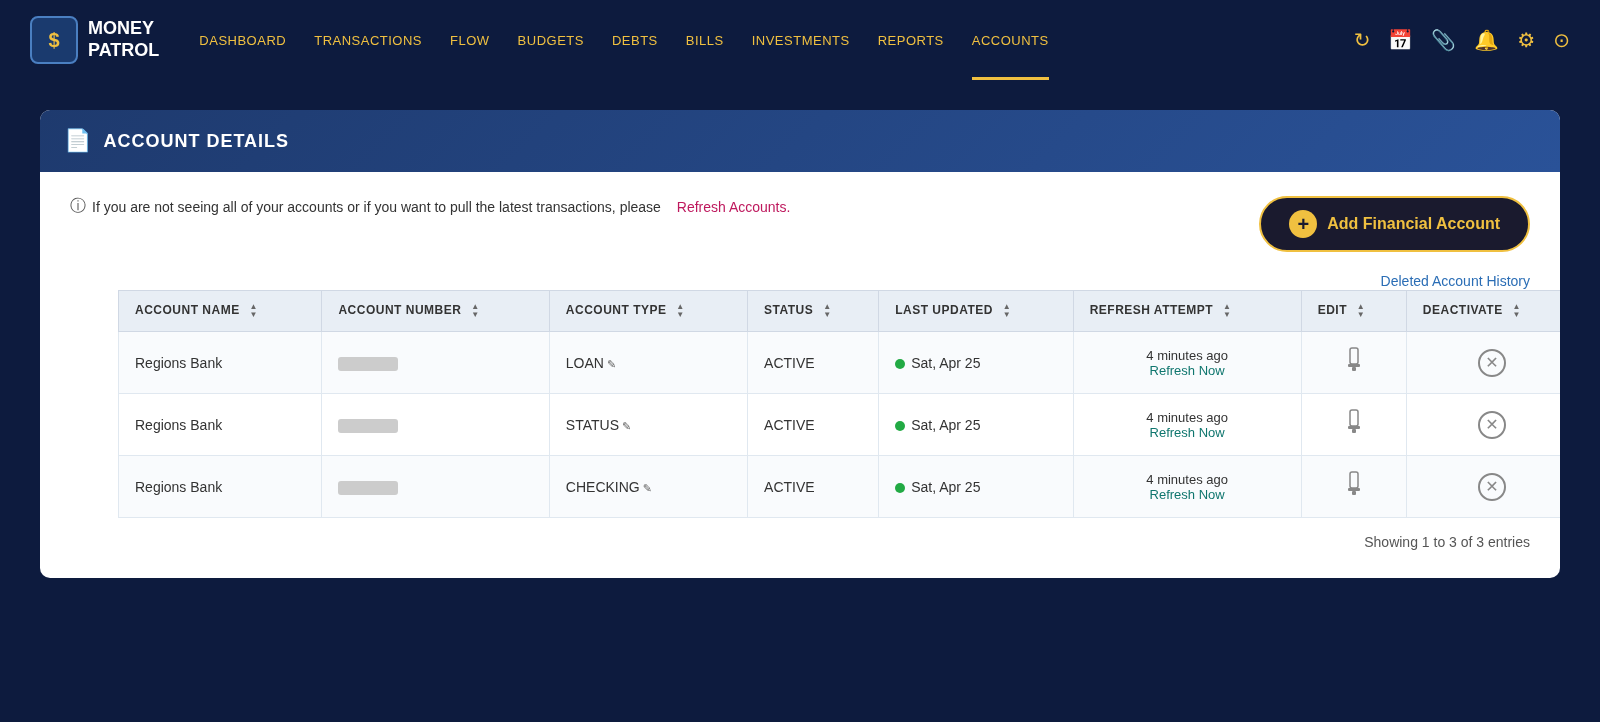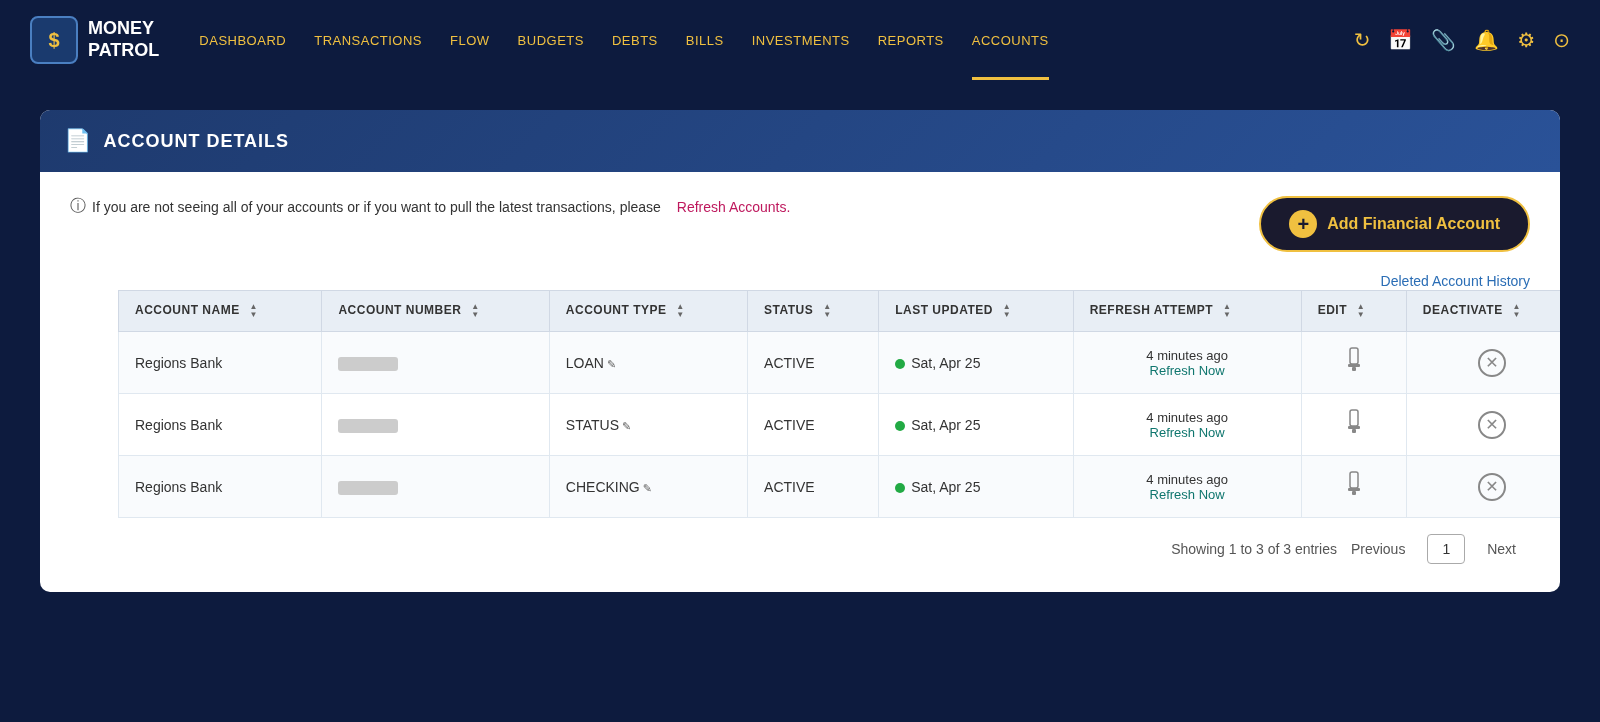--- a/index.html
+++ b/index.html
@@ -559,22 +559,17 @@
         <div class="edit-icon">
           <div class="icon-circle-x">✕</div>
         </div>
       </td>
     </tr>
           </tbody>
       </table>
 
       <div class="pagination">
         <span>Showing 1 to 3 of 3 entries</span>
-        <div class="pagination-controls">
-          <button class="page-btn prev-next">Previous</button>
-          <button class="page-btn active">1</button>
-          <button class="page-btn prev-next">Next</button>
-        </div>
       </div>
 
     </div>
   </div>
 </div>
 
 </body></html>

